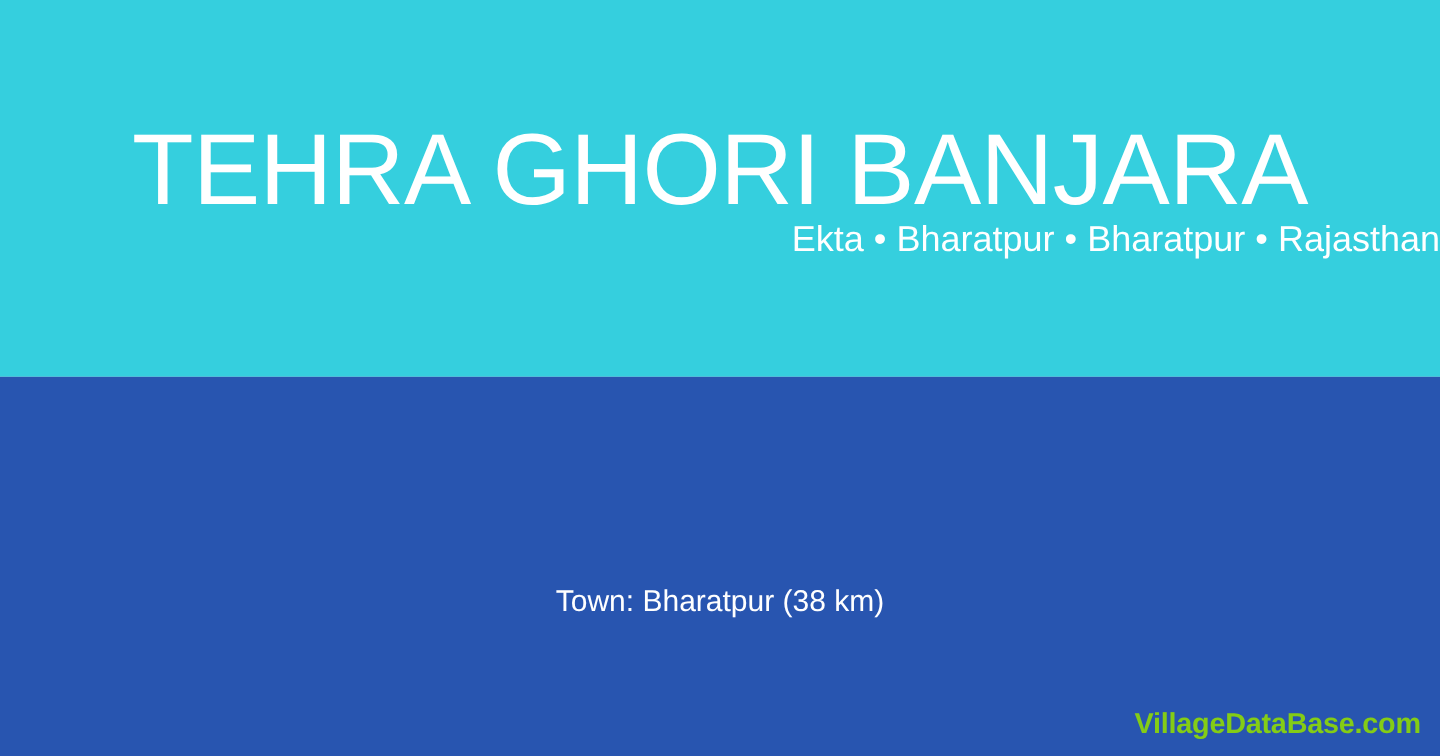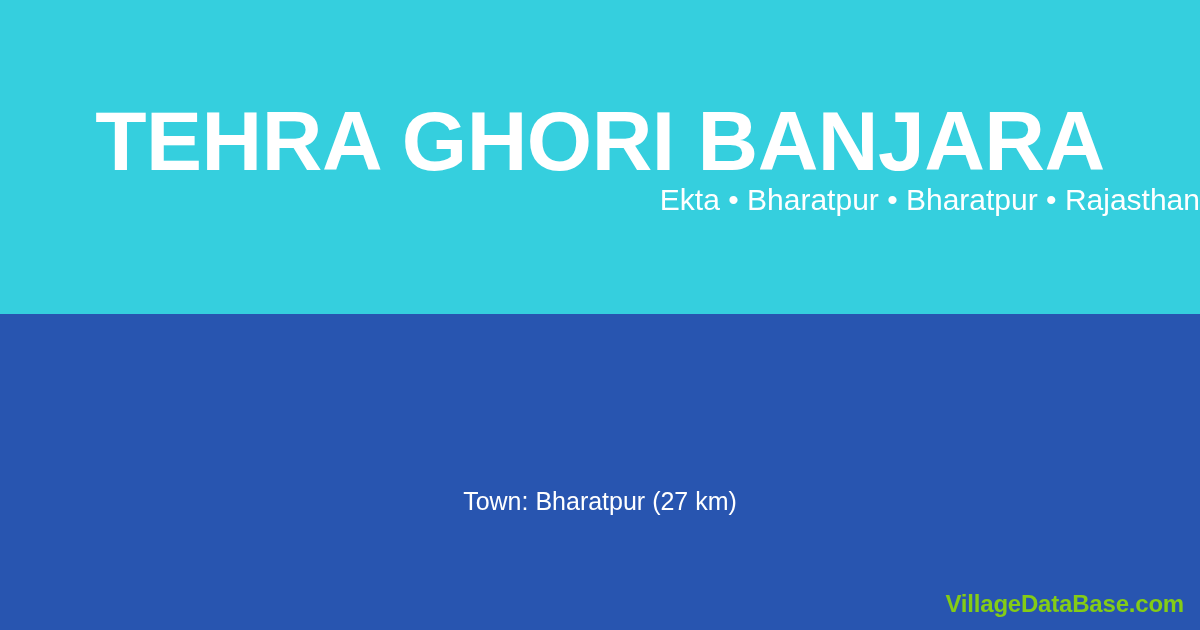--- a/index.html
+++ b/index.html
@@ -31,21 +31,21 @@
 
   .hero-title {
     position: absolute;
     left: 0;
     top: 75px;
     width: 1200px;
     text-align: center;
     color: #ffffff;
     font-family: "Liberation Sans", "DejaVu Sans", sans-serif;
     font-size: 84px;
-    font-weight: 700;
+    font-weight: 400;
     line-height: 1.0;
     letter-spacing: -0.5px;
     white-space: nowrap;
     text-transform: uppercase;
     margin-top: 24px;
   }
 
   .hero-subtitle {
     position: absolute;
     left: 0;
@@ -103,19 +103,19 @@
   <div class="hero-band">
 
     <h1 class="hero-title">TEHRA GHORI BANJARA</h1>
 
     <div class="hero-subtitle">Ekta • Bharatpur • Bharatpur • Rajasthan</div>
 
   </div>
 
   <div class="body-band">
 
-    <div class="body-detail">Town: Bharatpur (27 km)</div>
+    <div class="body-detail">Town: Bharatpur (38 km)</div>
 
     <div class="footer-brand">VillageDataBase.com</div>
 
   </div>
 
 </div>
 
 </body></html>

